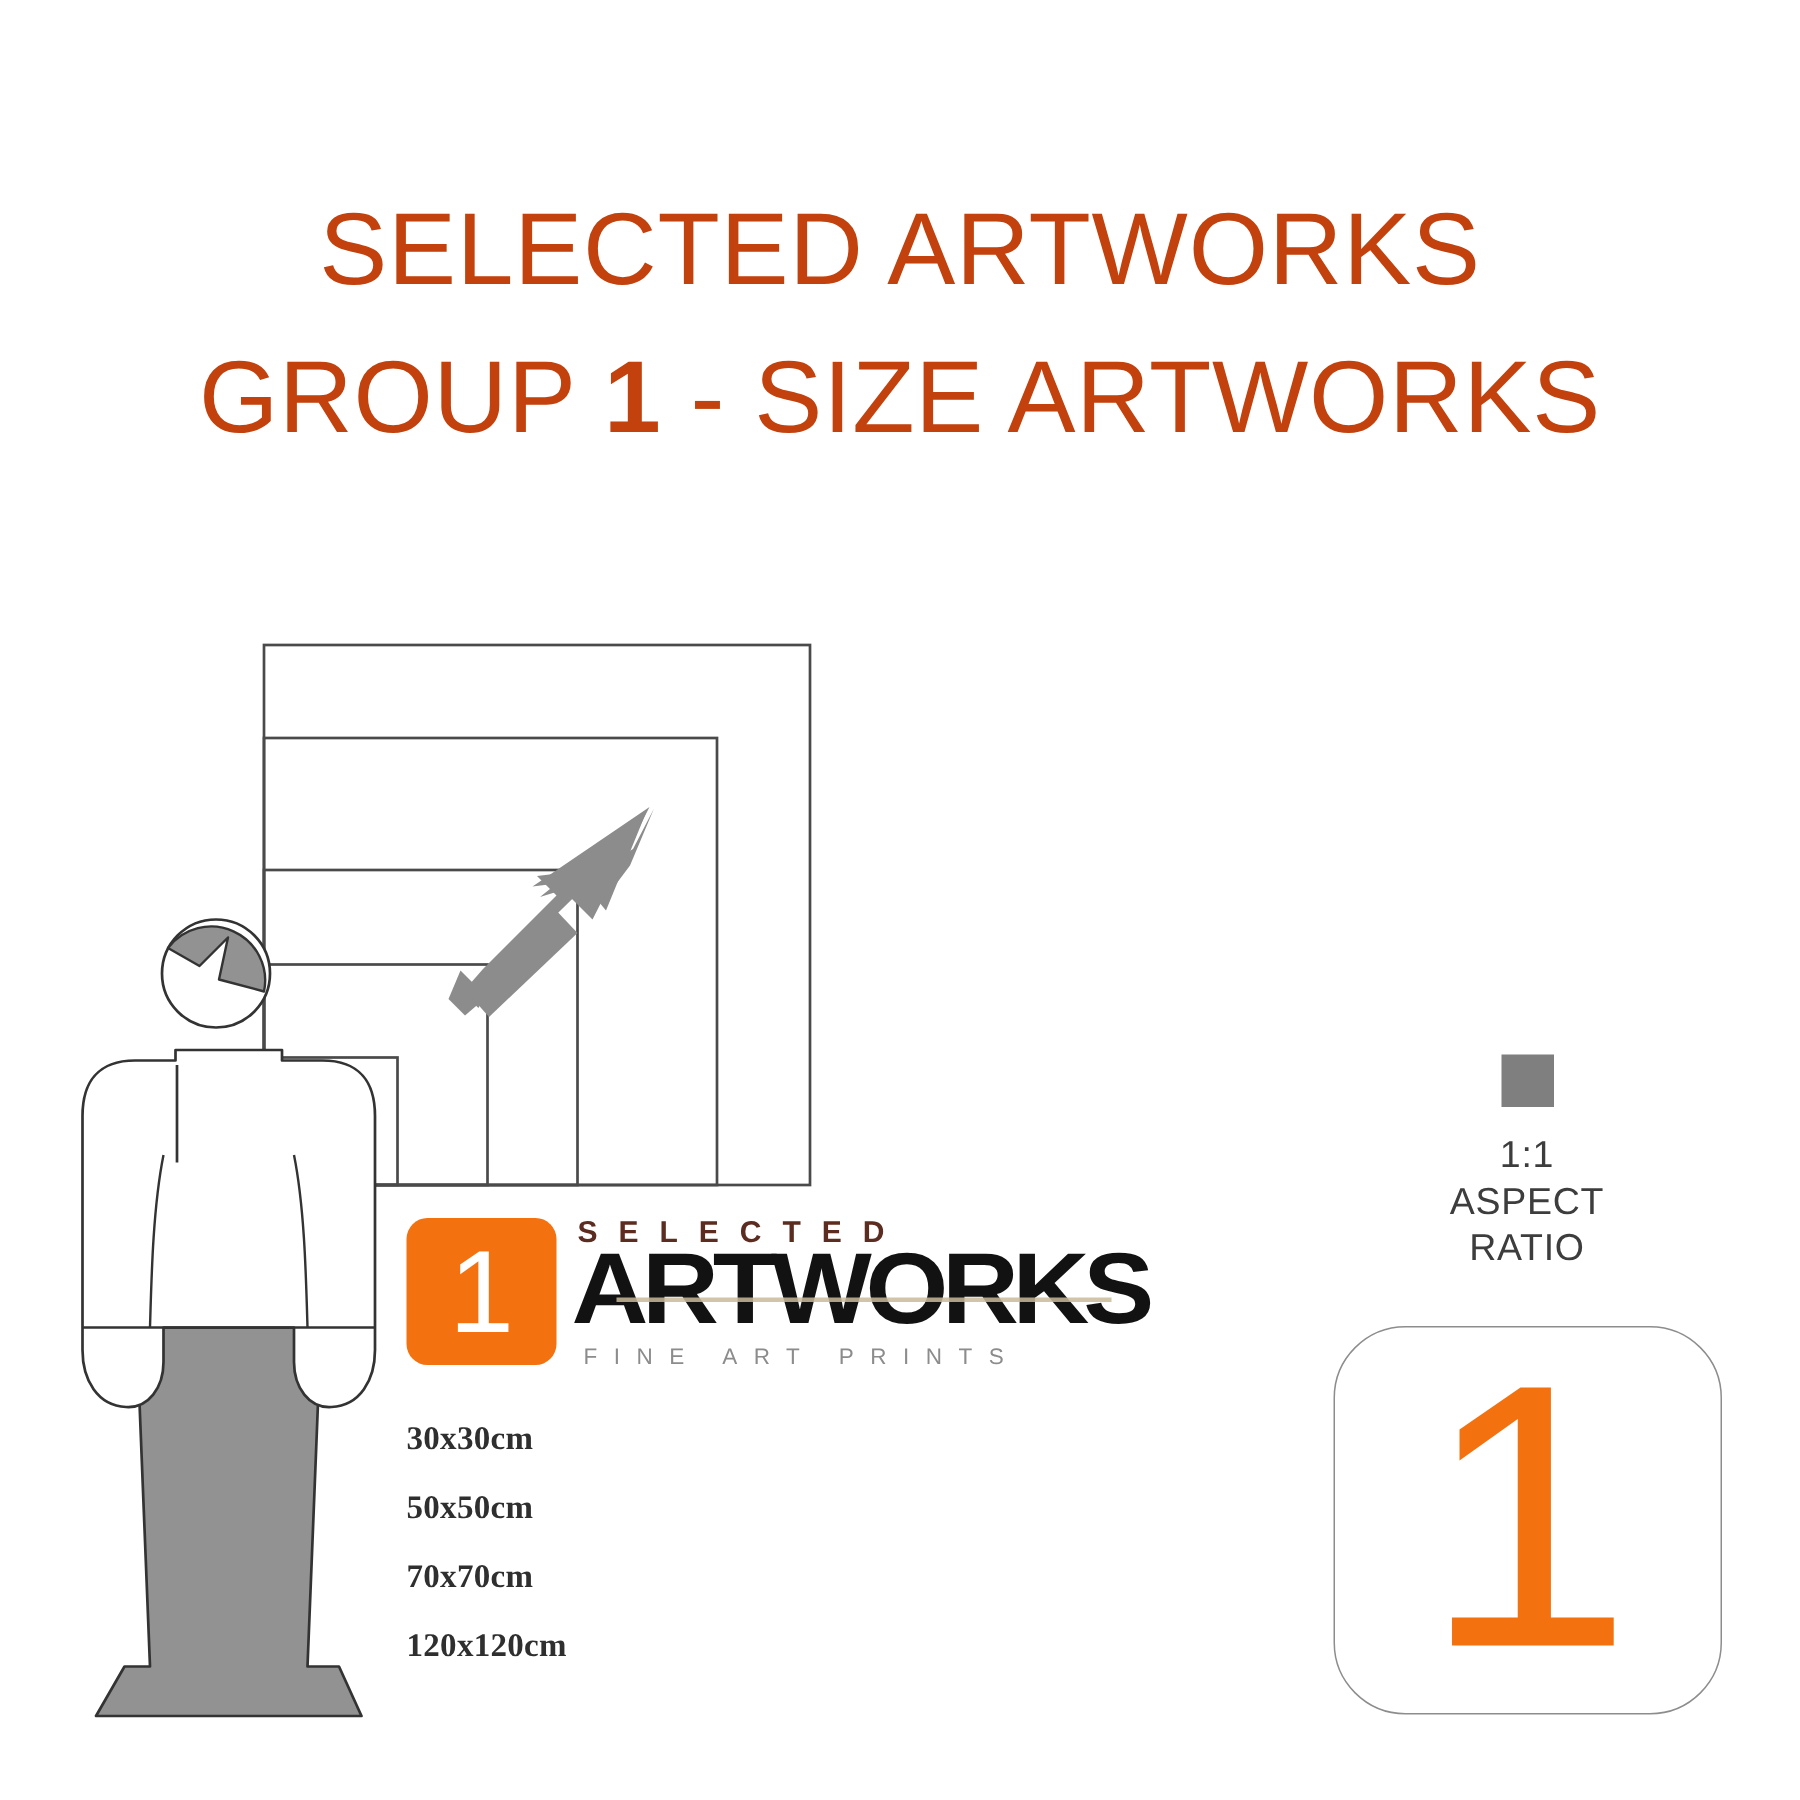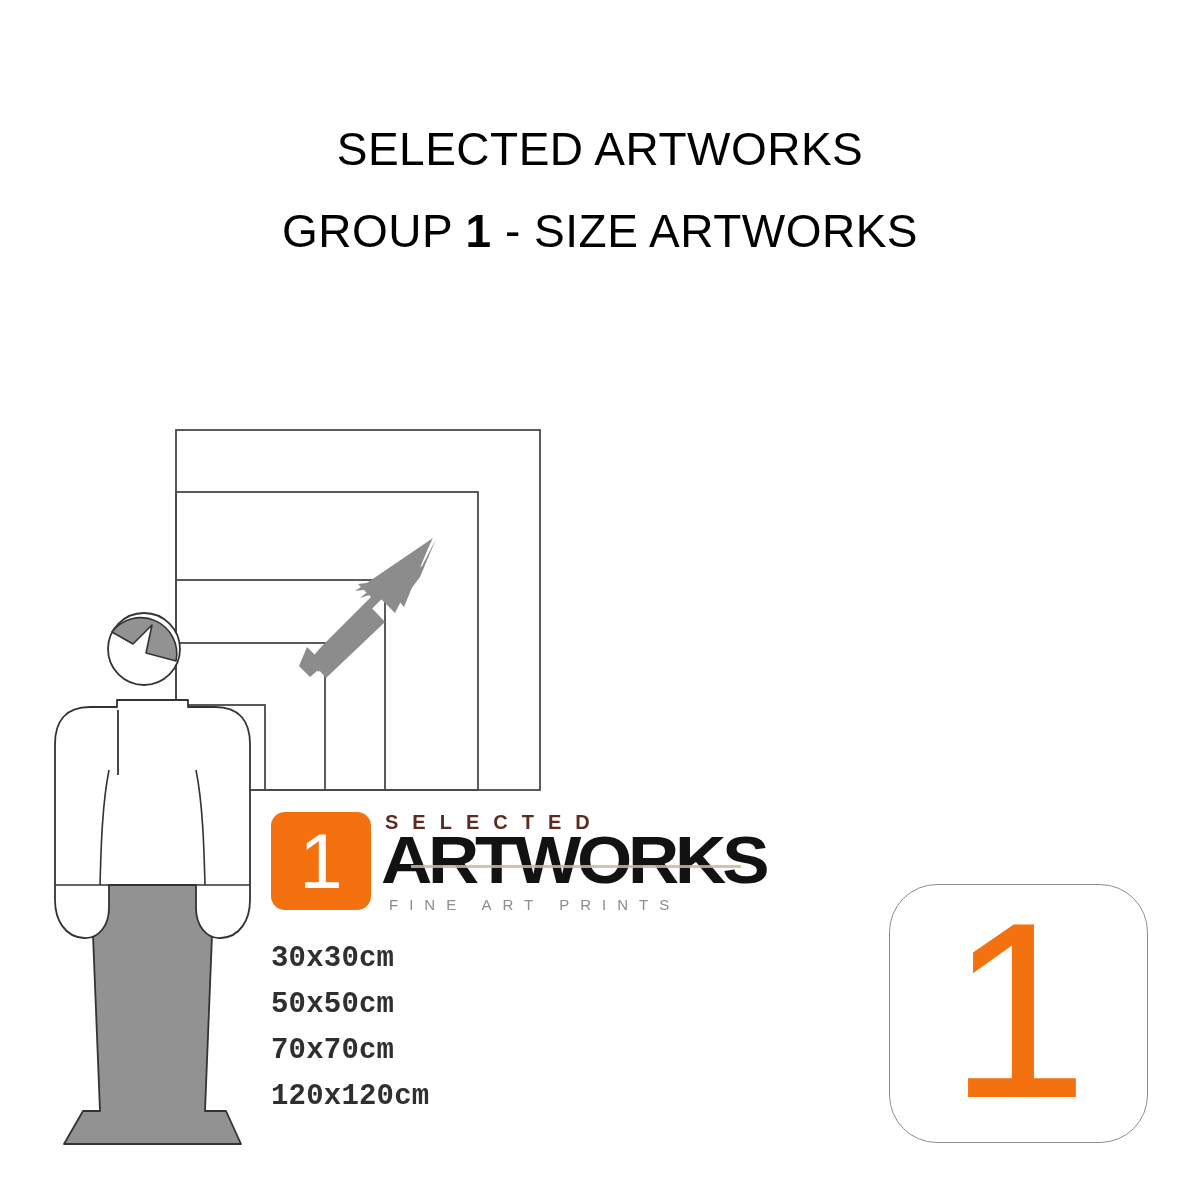--- a/index.html
+++ b/index.html
@@ -28,26 +28,27 @@
   .title-block {
     position: absolute;
     left: 0;
     top: 108px;
     width: 1200px;
     text-align: center;
     color: #3b3b3b;
   }
   .title-line {
     font-family: "Liberation Sans", sans-serif;
-    font-size: 46px;
+    font-size: 68px;
     line-height: 82px;
     letter-spacing: 0.5px;
     font-weight: 400;
-    color: #000000;
+    color: #c2410c;
     white-space: nowrap;
+    margin-top: 17px;
   }
   .title-line .grp-num {
     font-weight: 700;
   }
 
   
   .frames {
     position: absolute;
     left: 0; top: 0;
     width: 1200px; height: 1200px;
@@ -134,22 +135,22 @@
   }
 
   
   .size-list {
     position: absolute;
     left: 271px;
     top: 936px;
     width: 420px;
   }
   .size-item {
-    font-family: Liberation Mono, monospace;
-    font-size: 29px;
+    font-family: Liberation Serif, serif;
+    font-size: 22px;
     font-weight: 700;
     color: #2f2f2f;
     line-height: 46px;
     letter-spacing: 0.2px;
   }
 
   
   .aspect-block {
     position: absolute;
     left: 938px;
@@ -309,18 +310,24 @@
     </div>
   </div>
 
   <div class="size-list">
     <div class="size-item">30x30cm</div>
     <div class="size-item">50x50cm</div>
     <div class="size-item">70x70cm</div>
     <div class="size-item">120x120cm</div>
   </div>
 
+  <div class="aspect-block">
+    <div class="aspect-swatch"></div>
+    <div class="aspect-line">1:1</div>
+    <div class="aspect-line">ASPECT</div>
+    <div class="aspect-line">RATIO</div>
+  </div>
 
   <div class="number-card">
     <div class="number-card-digit">1</div>
   </div>
 
 </div>
 
 </body></html>

